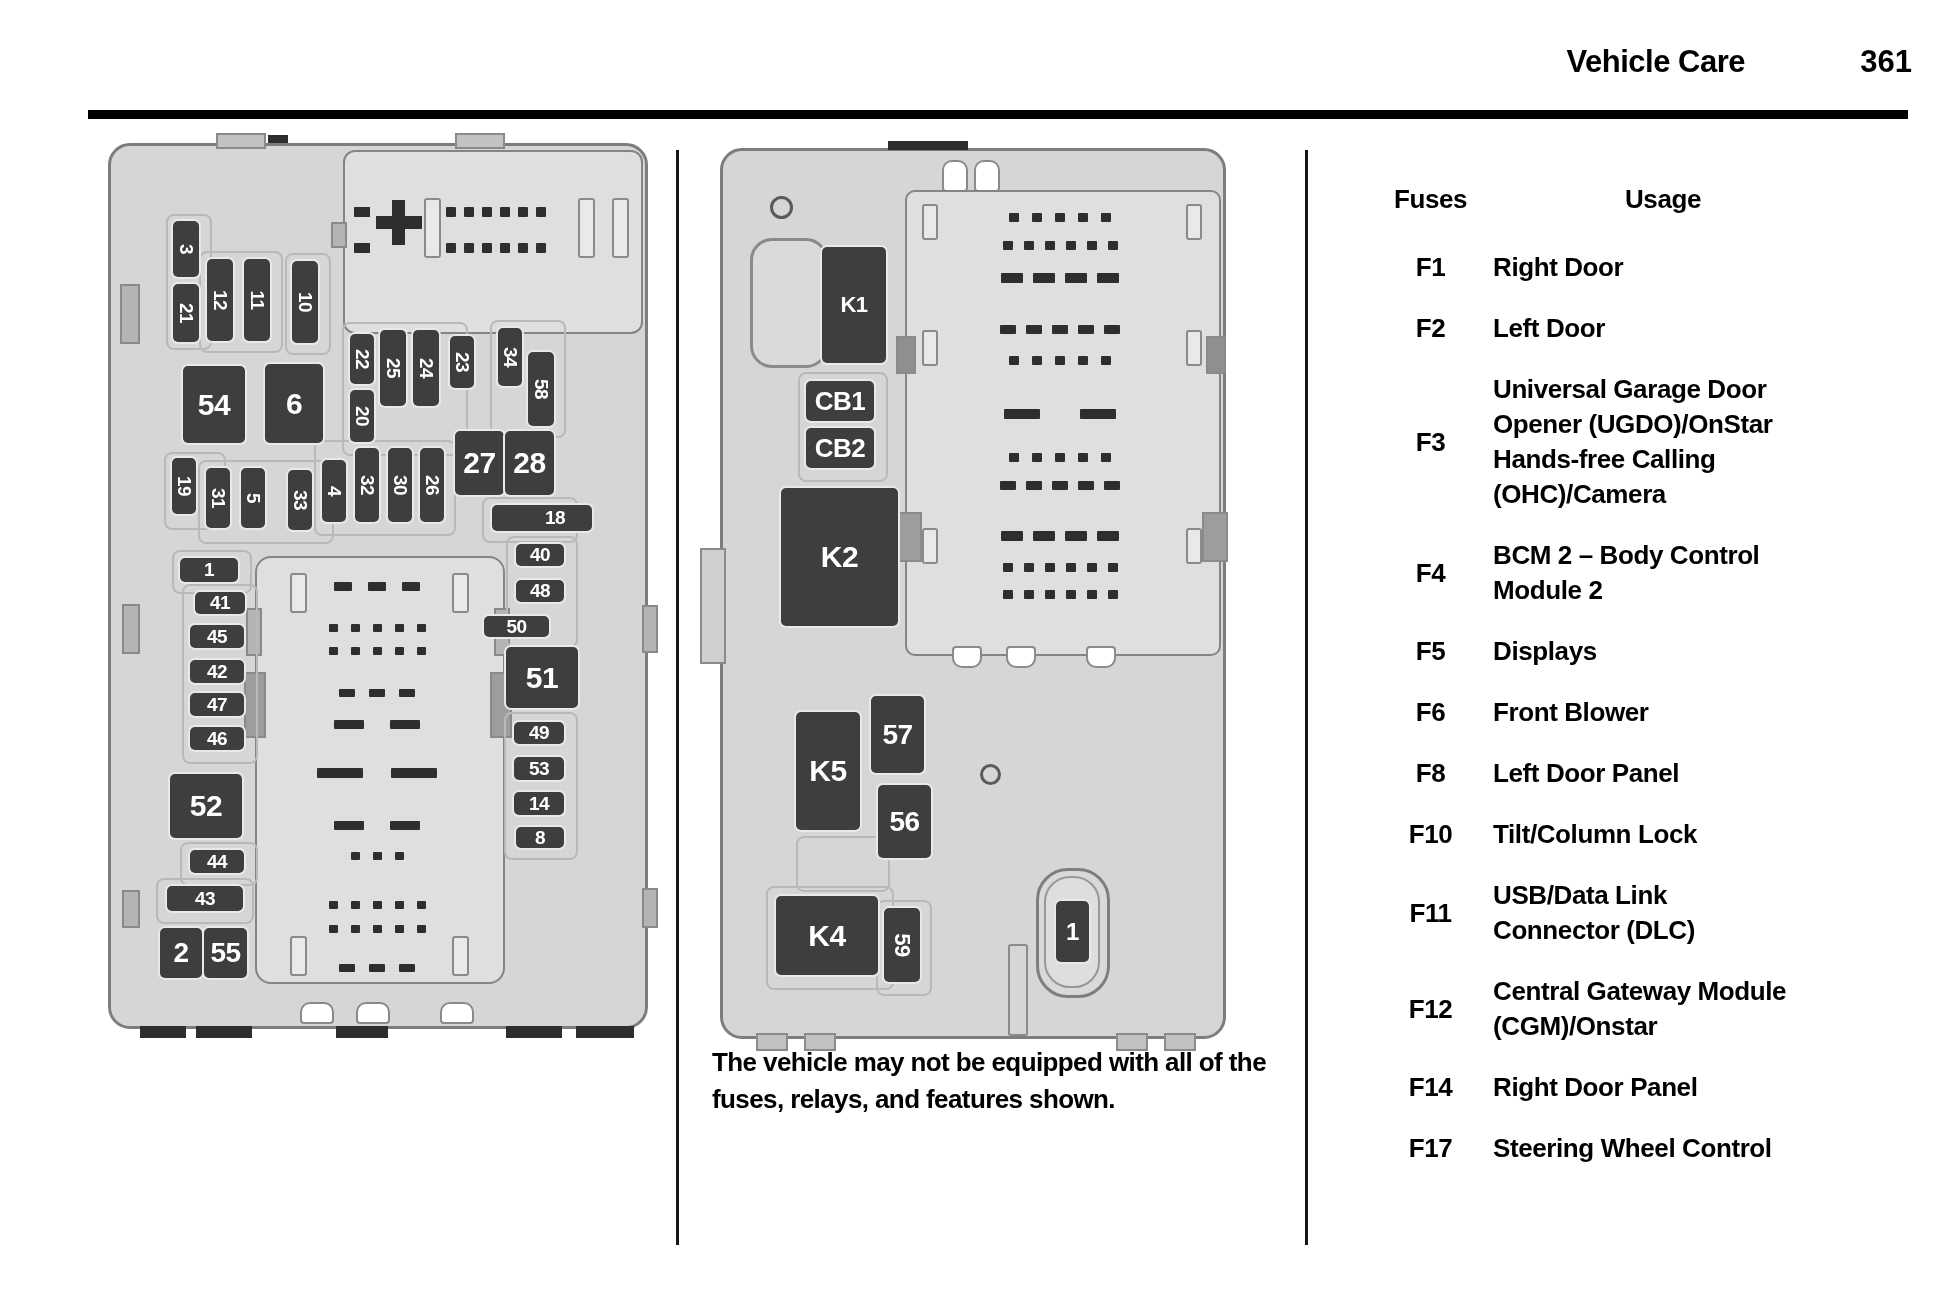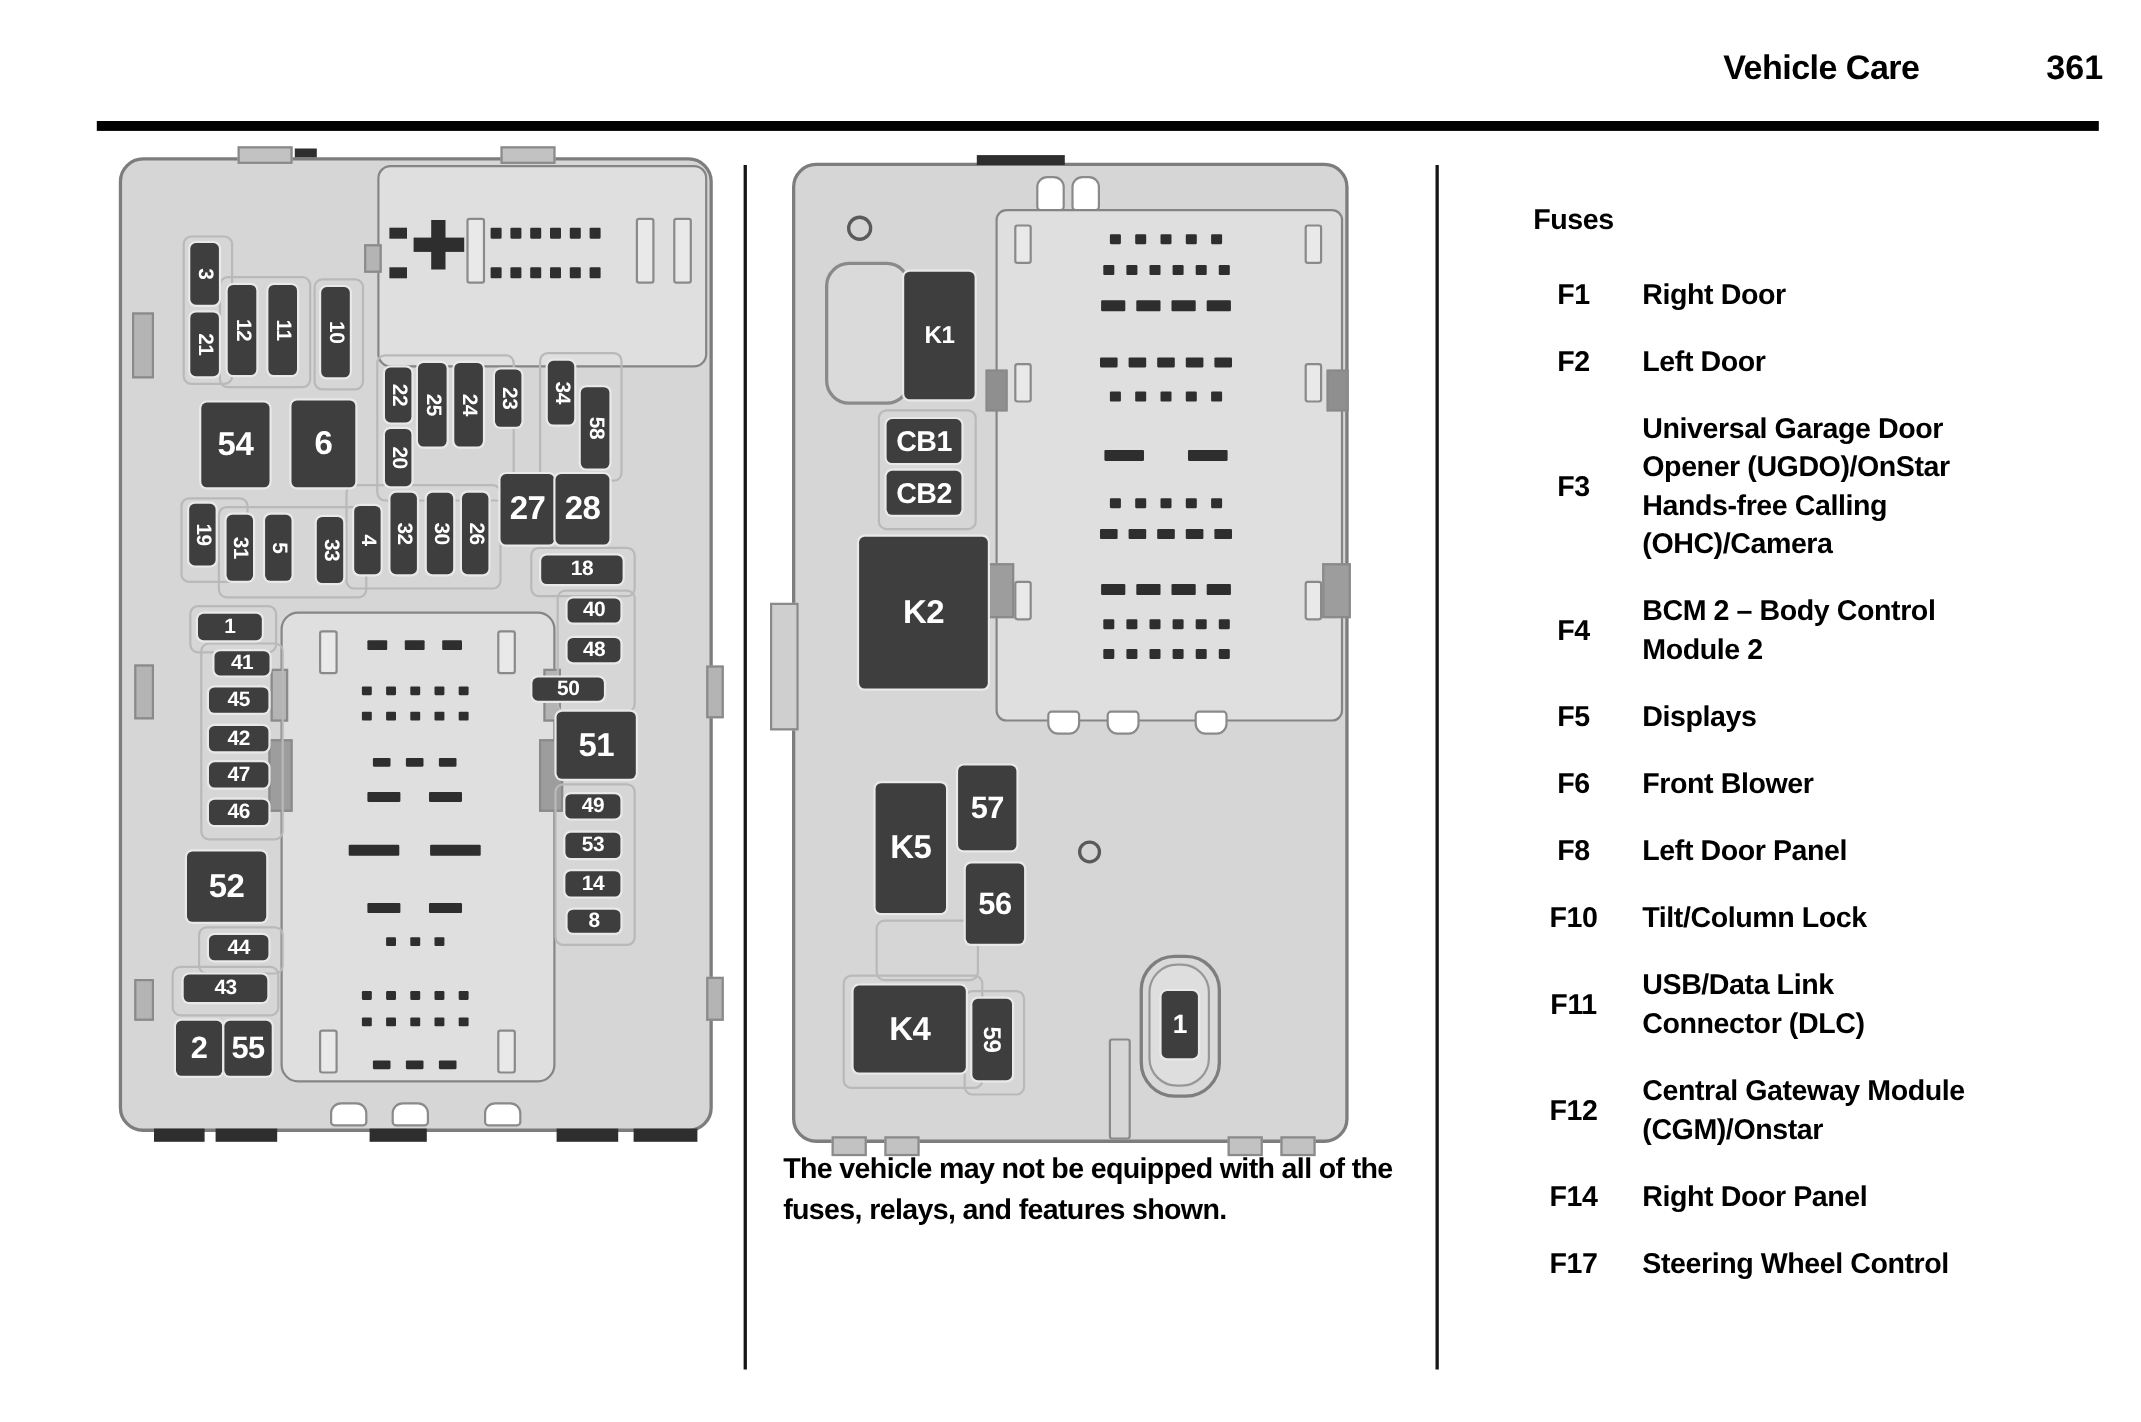--- a/index.html
+++ b/index.html
@@ -285,21 +285,21 @@
       </div>
       <div class="fuse rot" style="left: 355px; top: 448px; width: 24px; height: 74px;">
         <span>32</span>
       </div>
       <div class="fuse rot" style="left: 388px; top: 448px; width: 24px; height: 74px;">
         <span>30</span>
       </div>
       <div class="fuse rot" style="left: 420px; top: 448px; width: 24px; height: 74px;">
         <span>26</span>
       </div>
-      <div class="fuse" style="left: 492px; top: 505px; width: 74px; height: 26px;">
+      <div class="fuse" style="left: 492px; top: 505px; width: 74px; height: 26px; padding-left: 26px;">
         <span>18</span>
       </div>
       <div class="fuse" style="left: 516px; top: 544px; width: 48px; height: 22px;">
         <span>40</span>
       </div>
       <div class="fuse" style="left: 516px; top: 580px; width: 48px; height: 22px;">
         <span>48</span>
       </div>
       <div class="fuse" style="left: 484px; top: 616px; width: 65px; height: 21px;">
         <span>50</span>
@@ -464,20 +464,21 @@
     </div>
 
   <div class="caption" style="left:712px;top:1044px;">
     <div>The vehicle may not be equipped with all of the</div>
     <div>fuses, relays, and features shown.</div>
   </div>
 
   <div class="fuse-table">
     <div class="thead">
       <div class="th-fuses">Fuses</div>
+      <div class="th-usage">Usage</div>
     </div>
     <div id="fuse-table-rows">
         <div class="trow">
           <div class="tcell-fuse">F1</div>
           <div class="tcell-usage">
             <div>Right Door</div>
           </div>
         </div>
         <div class="trow">
           <div class="tcell-fuse">F2</div>

